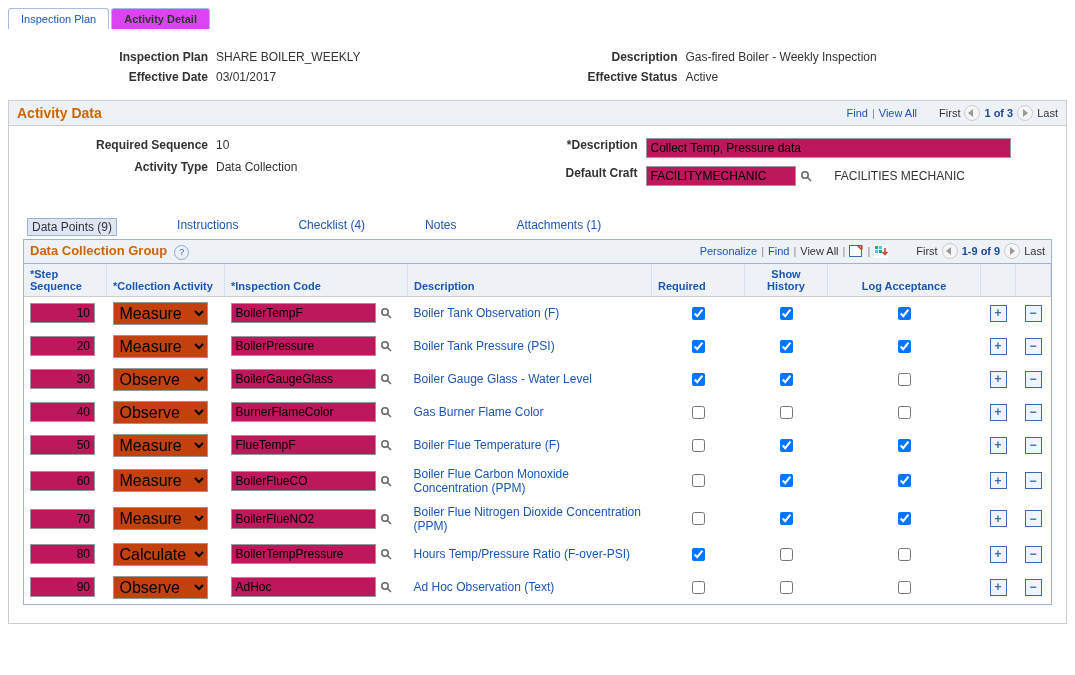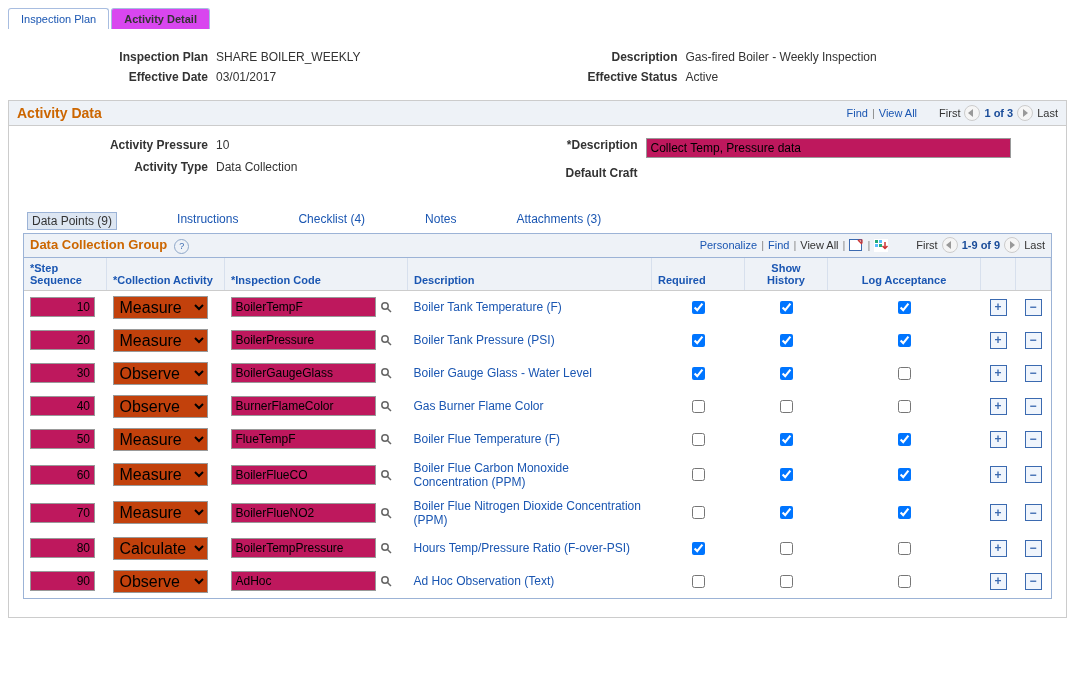--- a/index.html
+++ b/index.html
@@ -251,47 +251,57 @@
       <span class="counter">1 of 3</span>
       <span class="nav-icon nav-next"></span>
       <span>Last</span>
     </span>
   </div>
 
   <div class="activity-body">
     <div style="display:flex;">
       <div class="act-left" style="flex:1;">
         <div class="act-row">
-          <div class="act-label">Activity Pressure</div>
+          <div class="act-label">Required Sequence</div>
           <div>10</div>
         </div>
         <div class="act-row">
           <div class="act-label">Activity Type</div>
           <div>Data Collection</div>
         </div>
       </div>
       <div class="act-right" style="flex:1;">
         <div class="act-row">
           <div class="act-label">*Description</div>
           <div><input type="text" style="width: 355px;" value="Collect Temp, Pressure data"></div>
         </div>
         <div class="act-row">
           <div class="act-label">Default Craft</div>
+          <div>
+            <input type="text" style="width: 140px;" value="FACILITYMECHANIC">
+            <span class="lookup-icon">
+              <svg width="12" height="12" viewBox="0 0 12 12">
+                  <circle cx="5" cy="5" r="3.2" fill="none" stroke="#666" stroke-width="1.5"></circle>
+                  <line x1="7.5" y1="7.5" x2="11" y2="11" stroke="#666" stroke-width="1.5"></line>
+                </svg>
+            </span>
+            <span style="margin-left:18px">FACILITIES MECHANIC</span>
+          </div>
         </div>
       </div>
     </div>
 
     <div style="height:24px"></div>
 
     <div class="sub-tabs">
       <span class="sub-tab active">Data Points (9)</span>
       <span class="sub-tab">Instructions</span>
       <span class="sub-tab">Checklist (4)</span>
       <span class="sub-tab">Notes</span>
-      <span class="sub-tab">Attachments (3)</span>
+      <span class="sub-tab">Attachments (1)</span>
     </div>
 
     <div class="grid">
       <div class="grid-head">
         <span>
           <span class="grid-title">Data Collection Group</span>
           <span class="help-icon">?</span>
         </span>
         <span class="grid-nav">
           <span class="link">Personalize</span>
@@ -344,21 +354,21 @@
         <tbody id="grid-body">
             <tr>
               <td><input type="text" class="step-in" value="10" style=""></td>
               <td><select class="act-sel"><option selected="">Measure</option><option>Observe</option><option>Calculate</option></select></td>
               <td><input type="text" class="code-in" value="BoilerTempF" style=""> <span class="lookup-icon">
                   <svg width="12" height="12" viewBox="0 0 12 12">
                     <circle cx="5" cy="5" r="3.2" fill="none" stroke="#666" stroke-width="1.5"></circle>
                     <line x1="7.5" y1="7.5" x2="11" y2="11" stroke="#666" stroke-width="1.5"></line>
                   </svg>
                 </span></td>
-              <td><span class="desc-link">Boiler Tank Temperature (F)</span></td>
+              <td><span class="desc-link">Boiler Tank Observation (F)</span></td>
               <td class="center"><input type="checkbox" checked="" style=""></td>
               <td class="center"><input type="checkbox" checked="" style=""></td>
               <td class="center"><input type="checkbox" checked="" style=""></td>
               <td class="center"><span class="rowbtn">+</span></td>
               <td class="center"><span class="rowbtn">−</span></td>
             </tr>
             <tr>
               <td><input type="text" class="step-in" value="20" style=""></td>
               <td><select class="act-sel"><option selected="">Measure</option><option>Observe</option><option>Calculate</option></select></td>
               <td><input type="text" class="code-in" value="BoilerPressure" style=""> <span class="lookup-icon">

